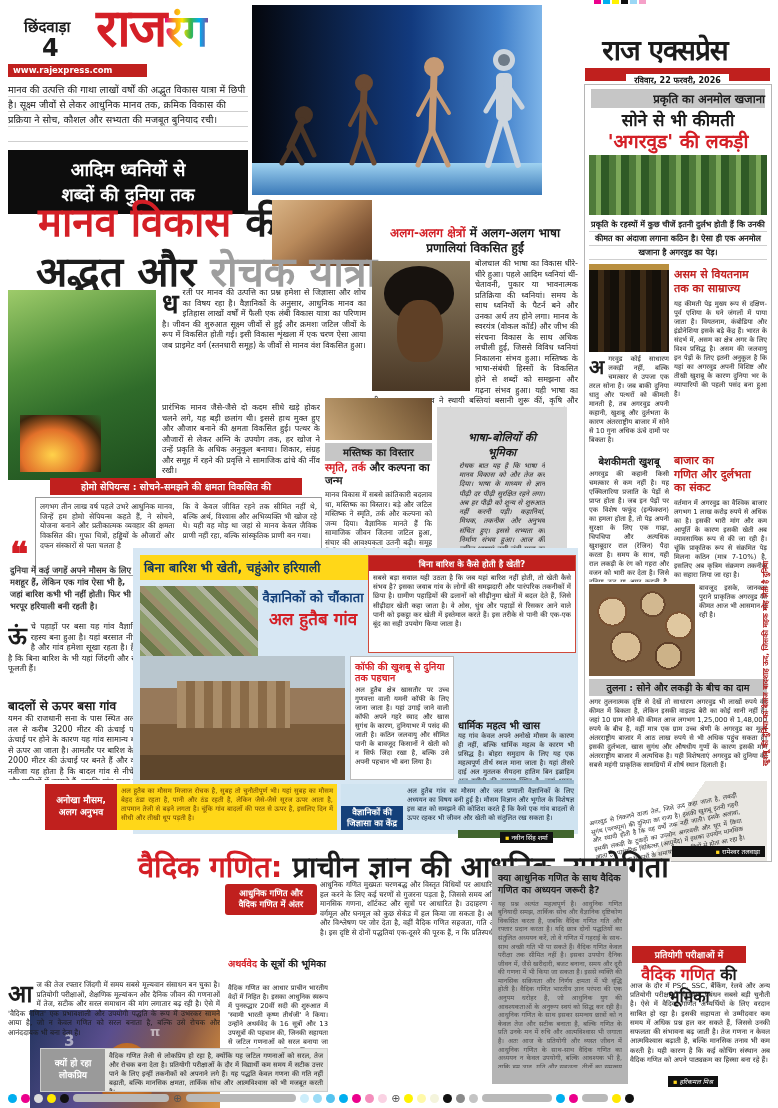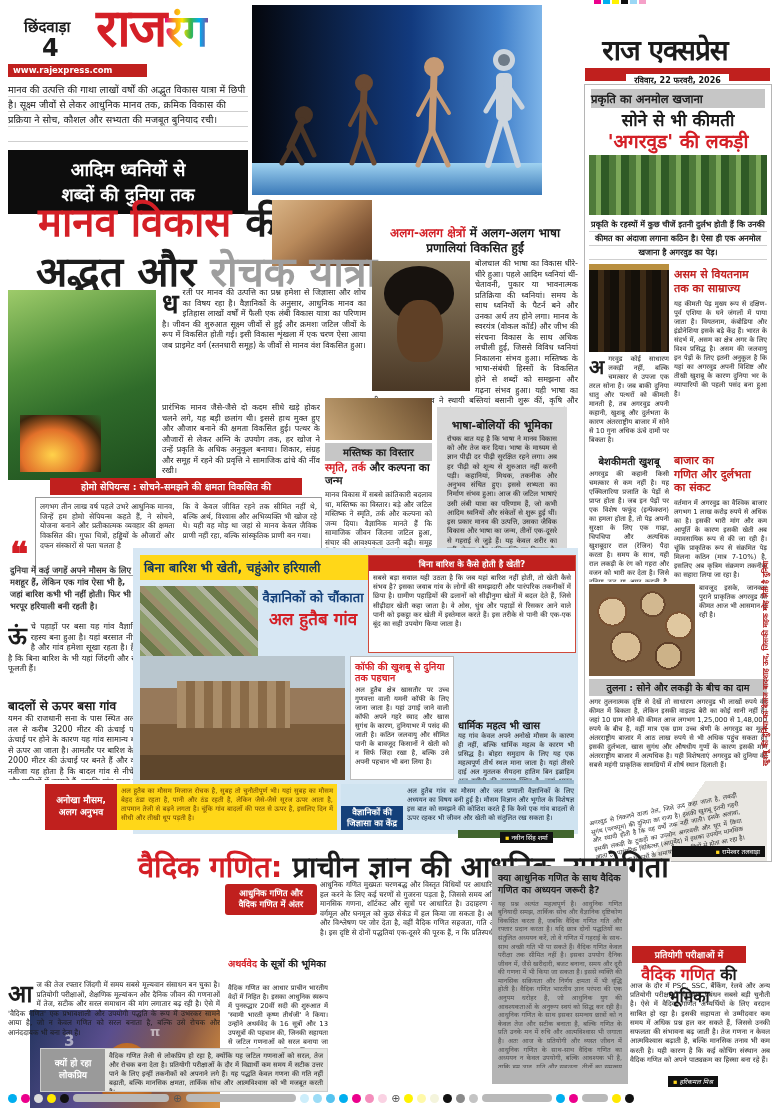--- a/index.html
+++ b/index.html
@@ -59,21 +59,21 @@
   #homobox{left:35px;top:497px;width:277px;height:69px;border:1px solid #9a9a9a;padding:4px;
       display:flex;gap:8px;background:#fff;}
   #homobox div{flex:1;font-size:7.4px;line-height:1.3;text-align:justify;overflow:hidden;}
   #boneimg{left:325px;top:398px;width:107px;height:42px;background:
       linear-gradient(50deg,#caa87a 0%,#9a7a50 50%,#6b4e30 100%);}
   #brainlabel{left:325px;top:443px;width:107px;background:#c6c6c6;color:#222;font-weight:bold;
       font-size:10px;text-align:center;padding:2px 0;}
   #brainhead{left:325px;top:461px;width:107px;font-weight:bold;font-size:10.5px;line-height:1.2;}
   #brainhead .red{color:#d41f26;}
   #brainpara{left:325px;top:490px;width:107px;height:77px;font-size:7.2px;}
-  #langpanel{left:437px;top:407px;width:130px;height:161px;background:#d9d9d9;padding:10px;box-sizing:border-box;}
+  #langpanel{left:437px;top:407px;width:130px;height:161px;background:#d9d9d9;padding:22px;box-sizing:border-box;font-style:italic;}
   #langpanel h3{margin:0 0 3px;font-size:11px;text-align:center;}
   #langpanel .t{font-size:7px;height:118px;}
   
   #quote{left:10px;top:544px;width:122px;}
   #quote .qm{color:#d41f26;font-size:34px;font-weight:bold;line-height:.6;font-family:"DejaVu Serif",serif;}
   #quote .qt{font-size:8.3px;font-weight:bold;color:#3a3a3a;line-height:1.45;}
   #ompara{left:8px;top:622px;width:176px;height:72px;}
   #cloudhead{left:8px;top:697px;width:176px;font-weight:bold;font-size:12px;}
   #cloudpara{left:8px;top:714px;width:176px;height:66px;}
   #vbg{left:133px;top:548px;width:445px;height:286px;background:#d7e7f3;}
@@ -105,21 +105,21 @@
      display:flex;flex-direction:column;justify-content:center;text-align:center;line-height:1.3;}
   #wstrip .t{font-size:6.8px;color:#6b4400;padding:3px 4px;}
   #sstrip{left:341px;top:784px;width:237px;height:46px;background:#cfe3f0;display:flex;}
   #sstrip .lbl{background:#14407a;color:#fff;font-weight:bold;font-size:8.5px;width:62px;flex:none;
      display:flex;flex-direction:column;justify-content:center;text-align:center;line-height:1.25;margin-top:22px;}
   #sstrip .t{font-size:6.8px;color:#123;padding:3px 4px;}
   #vcredit{left:500px;top:832px;}
   
   #agar{left:584px;top:84px;width:188px;height:778px;border:1px solid #b5b5b5;background:#fff;
         padding:4px;box-sizing:border-box;overflow:hidden;}
-  #agar .kick{background:#c6c6c6;color:#222;font-weight:bold;font-size:11.5px;text-align:left;
+  #agar .kick{background:#c6c6c6;color:#222;font-weight:bold;font-size:11.5px;text-align:right;
         padding:2px 0;margin:0 2px 3px;}
   #agar .h1{font-weight:bold;font-size:17px;text-align:center;line-height:1.15;}
   #agar .h2{font-weight:bold;font-size:19px;color:#d41f26;text-align:center;line-height:1.15;margin-bottom:3px;}
   #treeimg{height:60px;background:repeating-linear-gradient(90deg,#4f7a3a 0 7px,#7da85a 7px 12px,#2f5a26 12px 20px);margin-bottom:3px;}
   #agar .cap{font-size:8px;font-weight:bold;text-align:center;line-height:14px;height:44px;overflow:hidden;
         background-image:repeating-linear-gradient(to bottom,transparent 0 13px,#cfcfcf 13px 14px);}
   #twocol{display:flex;gap:5px;height:318px;overflow:hidden;margin-top:2px;}
   #twocol .lc{width:80px;flex:none;}
   #twocol .rc{flex:1;}
   #bottles{height:82px;background:repeating-linear-gradient(90deg,#14100a 0 9px,#3c2a16 9px 15px,#1e150c 15px 21px);

